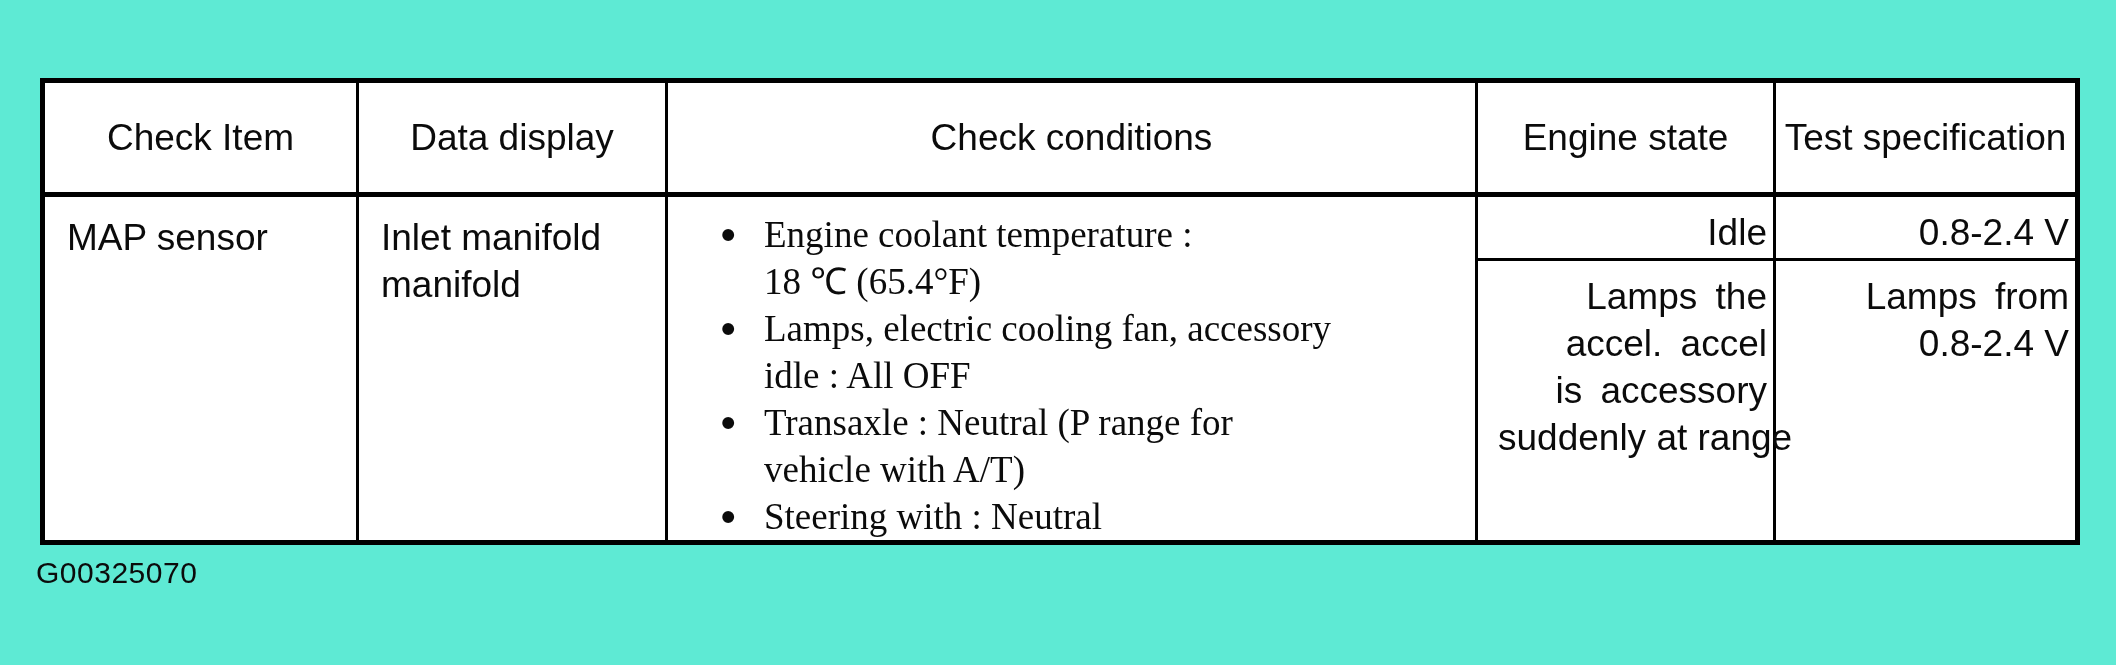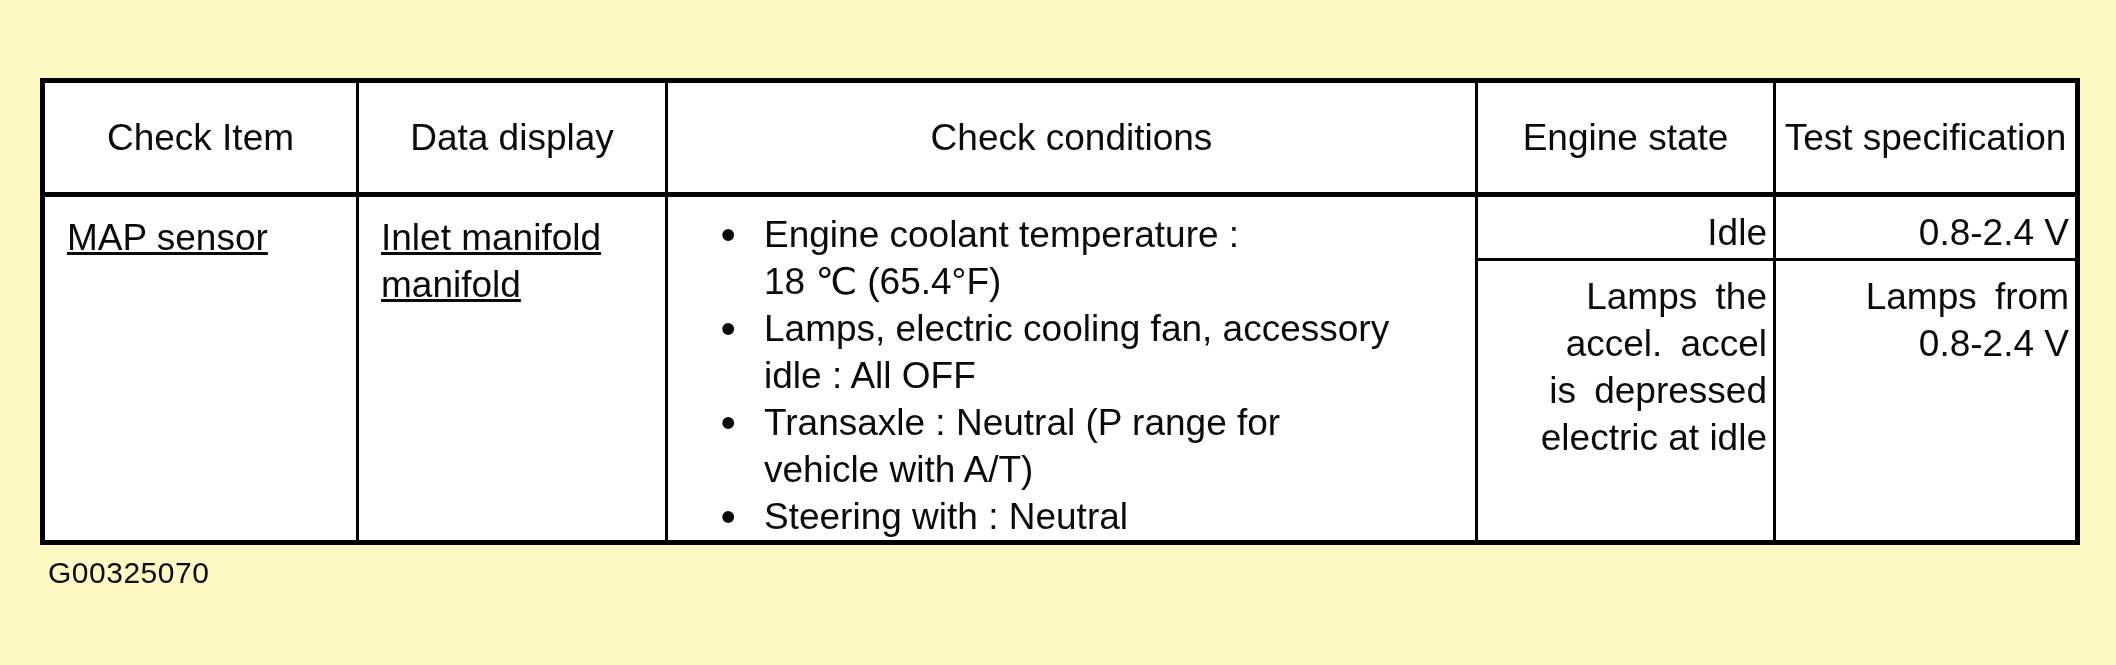--- a/index.html
+++ b/index.html
@@ -4,21 +4,21 @@
 <style>
   html, body {
     margin: 0;
     padding: 0;
     background: #ffffff;
   }
   .sheet {
     position: relative;
     width: 2116px;
     height: 665px;
-    background: #fef9c3;
+    background: #5eead4;
     font-family: "Liberation Sans", "DejaVu Sans", sans-serif;
     color: #0b0b0b;
     -webkit-font-smoothing: antialiased;
   }
   table.spec-table {
     position: absolute;
     left: 40px;
     top: 78px;
     width: 2035px;
     height: 462px;
@@ -48,47 +48,46 @@
     vertical-align: middle;
     padding: 0 8px;
     border-bottom: 5px solid #000000;
   }
   td {
     font-size: 37px;
     line-height: 47px;
     vertical-align: top;
     text-align: left;
   }
-  td.body-cell { padding: 17px 10px 0 22px; text-decoration: underline; }
+  td.body-cell { padding: 17px 10px 0 22px; }
   td.cond-cell { padding: 14px 8px 0 0; }
   td.state-cell, td.spec-cell { padding: 12px 6px 0 20px; text-align: right; }
 
   .line { white-space: nowrap; }
   .ws   { word-spacing: 8px; }
 
   .bullet-row { display: flex; align-items: flex-start; }
   .dot {
     flex: 0 0 96px;
     box-sizing: border-box;
     text-align: right;
     padding-right: 28px;
     font-size: 44px;
     line-height: 47px;
   }
-  .bullet-text { flex: 1 1 auto; min-width: 0; }
+  .bullet-text { flex: 1 1 auto; min-width: 0; font-family: Liberation Serif, serif; }
 
   .figure-id {
     position: absolute;
     left: 36px;
     top: 556px;
     font-size: 30px;
     line-height: 34px;
     letter-spacing: 0.5px;
     color: #0b0b0b;
-    margin-left: 12px;
   }
 </style>
 </head>
 <body>
 
 <div class="sheet">
 
   <table class="spec-table">
     <colgroup>
       <col class="c1">
@@ -152,22 +151,22 @@
       </td>
       <td class="spec-cell">
         <div class="line">0.8-2.4 V</div>
       </td>
     </tr>
 
     <tr>
       <td class="state-cell">
         <div class="line ws">Lamps the</div>
         <div class="line ws">accel. accel</div>
-        <div class="line ws">is depressed</div>
-        <div class="line">electric at idle</div>
+        <div class="line ws">is accessory</div>
+        <div class="line">suddenly at range</div>
       </td>
       <td class="spec-cell">
         <div class="line ws">Lamps from</div>
         <div class="line">0.8-2.4 V</div>
       </td>
     </tr>
   </tbody>
     </table>
 
   <div class="figure-id">G00325070</div>

